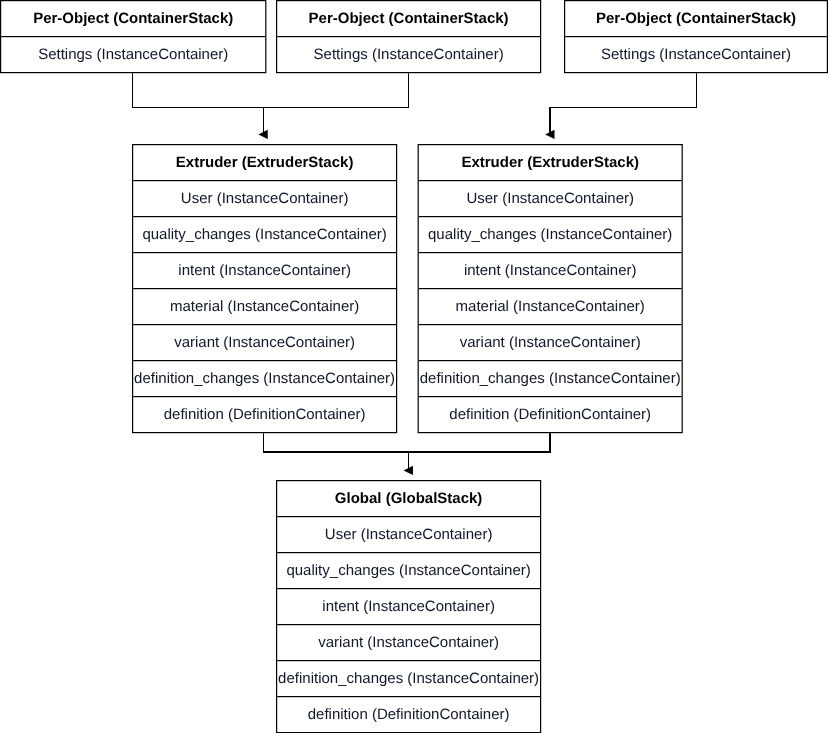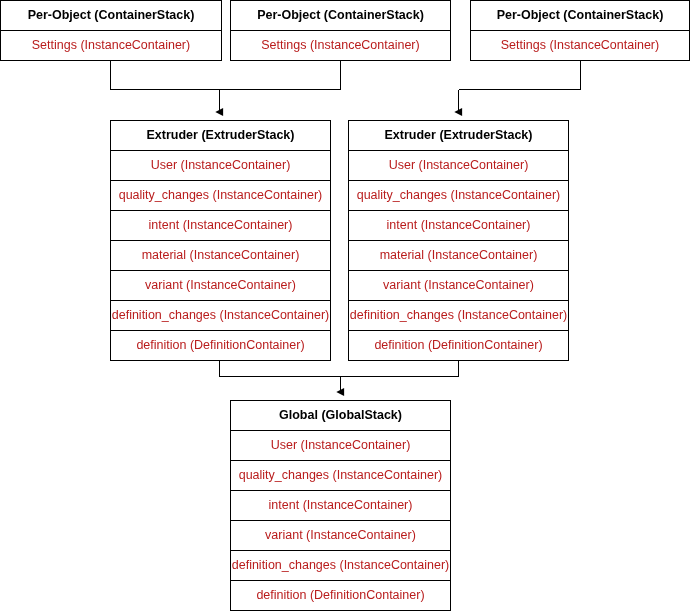--- a/index.html
+++ b/index.html
@@ -45,21 +45,21 @@
     white-space: nowrap;
     overflow: hidden;
   }
   .node-row {
     box-sizing: border-box;
     height: 30px;
     line-height: 29px;
     text-align: center;
     font-size: 12.5px;
     font-weight: normal;
-    color: #b91c1c;
+    color: #0f172a;
     border-bottom: 1px solid #000000;
     white-space: nowrap;
     overflow: hidden;
   }
   .node-row:last-child {
     border-bottom: none;
   }
 </style>
 </head>
 <body>

